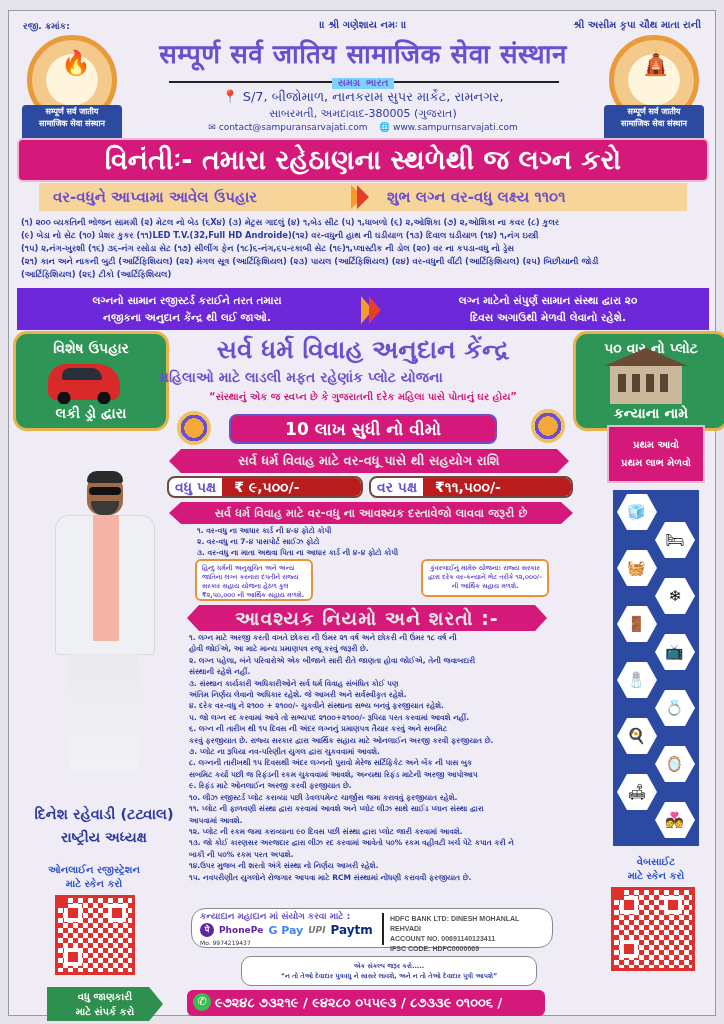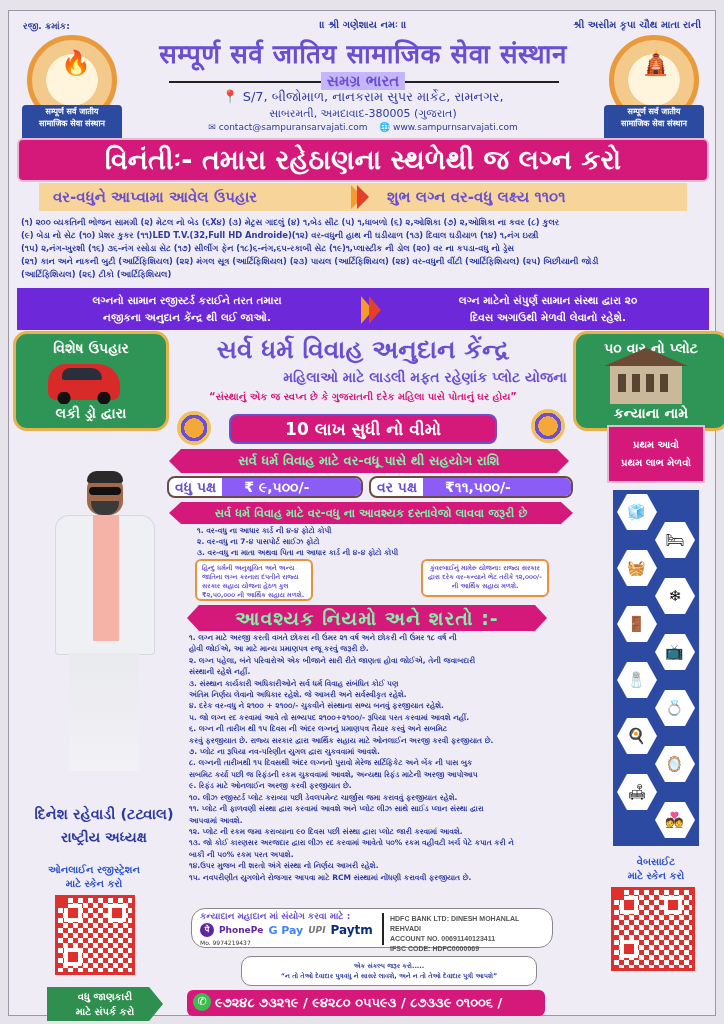--- a/index.html
+++ b/index.html
@@ -6,21 +6,21 @@
   html, body { width: 724px; height: 1024px; overflow: hidden; }
   body { background: #e6e4ea; font-family: "DejaVu Sans", sans-serif; position: relative; }
   .page { position: absolute; left: 8px; top: 10px; width: 708px; height: 1006px; background: #efecf6; border: 1px solid #9a97a6; }
   .abs { position: absolute; }
   .reg { left: 14px; top: 10px; font-size: 9px; font-weight: bold; color: #2d3aa0; }
   .ganesh { left: 0; width: 708px; top: 8px; text-align: center; font-size: 10px; font-weight: bold; color: #2d3aa0; }
   .shree-right { right: 14px; top: 8px; font-size: 10px; font-weight: bold; color: #2d3aa0; }
   .title { left: 0; width: 708px; top: 24px; text-align: center; font-size: 26px; font-weight: bold; color: #6a4fd0; letter-spacing: 0.5px; }
   .samagra-line { left: 160px; top: 70px; width: 390px; height: 2px; background: #222; }
   .samagra { left: 0; width: 708px; top: 60px; text-align: center; }
-  .samagra span { background: #c4b5fd; padding: 0 6px; font-size: 15px; font-weight: bold; color: #6a4fd0; }
+  .samagra span { background: #7dd3fc; padding: 0 6px; font-size: 10px; font-weight: bold; color: #6a4fd0; font-family: Liberation Mono, monospace; }
   .addr1 { left: 0; width: 708px; top: 78px; text-align: center; font-size: 13px; color: #2d3aa0; }
   .addr2 { left: 0; width: 708px; top: 96px; text-align: center; font-size: 11px; color: #2d3aa0; }
   .contact { left: 0; width: 708px; top: 111px; text-align: center; font-size: 9px; color: #2d3aa0; }
   .logo { width: 90px; height: 90px; border-radius: 50%; border: 5px solid #e99a3a; background: radial-gradient(circle, #fff4dc 0 45%, #f3c98c 46% 100%); }
   .logo-ribbon { width: 100px; height: 42px; background: #2b4aa0; border-radius: 4px; color: #fff; font-size: 8px; font-weight: bold; text-align: center; line-height: 12px; padding-top: 1px; }
   .vinanti { left: 8px; top: 127px; width: 692px; height: 44px; background: #d4197a; border: 2px solid #e9b8d2; border-radius: 6px; color: #fff; font-size: 27px; font-weight: bold; text-align: center; line-height: 40px; }
   .gift-bar { left: 30px; top: 172px; width: 648px; height: 28px; background: #f7d49a; font-size: 15px; font-weight: bold; color: #6a4fd0; line-height: 28px; }
   .gift-bar .l { position: absolute; left: 14px; top: 0; }
   .gift-bar .r { position: absolute; left: 348px; top: 0; }
   .chevron { position: absolute; left: 318px; top: 2px; width: 0; height: 0; border-top: 12px solid transparent; border-bottom: 12px solid transparent; border-left: 12px solid #e43f2a; }
@@ -31,29 +31,29 @@
   .green-card { width: 156px; height: 100px; background: #2f9556; border: 3px solid #e5b24b; border-radius: 14px; color: #fff; font-weight: bold; text-align: center; overflow: hidden; }
   .green-card .top { font-size: 14px; margin-top: 6px; }
   .green-card .bot { position: absolute; bottom: 6px; left: 0; width: 100%; font-size: 14px; }
   .car { position: absolute; left: 32px; top: 30px; width: 72px; height: 36px; background: #d92a2a; border-radius: 18px 22px 8px 8px; }
   .car::before { content: ""; position: absolute; left: 14px; top: 4px; width: 40px; height: 12px; background: #2a2f3b; border-radius: 8px 10px 2px 2px; }
   .car::after { content: ""; position: absolute; left: 8px; top: 28px; width: 56px; height: 12px; background: radial-gradient(circle at 8px 6px, #111 0 6px, transparent 7px), radial-gradient(circle at 48px 6px, #111 0 6px, transparent 7px); }
   .house { position: absolute; left: 34px; top: 30px; width: 72px; height: 40px; background: #c9b89a; }
   .house::before { content: ""; position: absolute; left: -6px; top: -16px; border-left: 42px solid transparent; border-right: 42px solid transparent; border-bottom: 18px solid #6b4a36; }
   .house::after { content: ""; position: absolute; left: 8px; top: 10px; width: 56px; height: 18px; background: repeating-linear-gradient(90deg, #5a4330 0 8px, transparent 8px 14px); }
   .center-title { left: 150px; width: 408px; top: 324px; text-align: center; font-size: 25px; font-weight: bold; color: #6a4fd0; }
-  .center-sub { left: 150px; width: 408px; top: 358px; text-align: right; font-size: 14px; font-weight: bold; color: #6a4fd0; }
+  .center-sub { left: 150px; width: 408px; top: 358px; text-align: left; font-size: 14px; font-weight: bold; color: #6a4fd0; }
   .quote { left: 150px; width: 408px; top: 380px; text-align: center; font-size: 10px; font-weight: bold; color: #d4197a; }
   .vimo { left: 220px; top: 403px; width: 268px; height: 30px; background: #d4197a; border: 2px solid #6a4fd0; border-radius: 8px; color: #fff; font-size: 17px; font-weight: bold; text-align: center; line-height: 26px; }
   .seal { width: 34px; height: 34px; border-radius: 50%; background: radial-gradient(circle, #f4a83a 0 40%, #6a4fd0 41% 55%, #f0c060 56% 100%); }
-  .pink-banner { background: #d4197a; color: #86efac; font-weight: bold; text-align: center; clip-path: polygon(12px 0, calc(100% - 12px) 0, 100% 50%, calc(100% - 12px) 100%, 12px 100%, 0 50%); }
+  .pink-banner { background: #d4197a; color: #e5e5e5; font-weight: bold; text-align: center; clip-path: polygon(12px 0, calc(100% - 12px) 0, 100% 50%, calc(100% - 12px) 100%, 12px 100%, 0 50%); }
   .sahyog { left: 160px; top: 438px; width: 400px; height: 24px; font-size: 13px; line-height: 24px; }
   .pill { height: 22px; border: 2px solid #6b4a40; border-radius: 8px; background: #fff; overflow: hidden; font-weight: bold; font-size: 14px; display: flex; }
   .pill .lab { color: #6a4fd0; padding: 0 6px; line-height: 18px; }
-  .pill .val { background: #8b5cf6; color: #fff; flex: 1; padding-left: 22px; line-height: 18px; }
+  .pill .val { background: #b91c1c; color: #fff; flex: 1; padding-left: 12px; line-height: 18px; }
   .docs-banner { left: 160px; top: 491px; width: 404px; height: 22px; font-size: 11.5px; line-height: 22px; }
   .docs { left: 188px; top: 514px; font-size: 7.5px; font-weight: bold; color: #2d3aa0; line-height: 11px; }
   .notice { border: 2px solid #e9923a; border-radius: 6px; background: #fff; font-size: 6.5px; font-weight: bold; color: #6a4fd0; line-height: 9px; padding: 3px 5px; }
   .rules-banner { left: 178px; top: 594px; width: 360px; height: 26px; font-size: 19px; line-height: 26px; letter-spacing: 1px; }
   .rules { left: 180px; top: 621px; width: 400px; font-size: 7.5px; font-weight: bold; color: #2d3aa0; line-height: 11.4px; }
   .person { left: 30px; top: 462px; width: 134px; height: 300px; }
   .person .head { position: absolute; left: 48px; top: 0; width: 36px; height: 42px; background: #a06a4a; border-radius: 16px 16px 14px 14px; }
   .person .hair { position: absolute; left: 48px; top: -2px; width: 36px; height: 12px; background: #2a2a2a; border-radius: 16px 16px 4px 4px; }
   .person .glasses { position: absolute; left: 50px; top: 14px; width: 32px; height: 8px; background: #111; border-radius: 4px; }
   .person .beard { position: absolute; left: 52px; top: 28px; width: 28px; height: 14px; background: #3a3a3a; border-radius: 0 0 12px 12px; }

